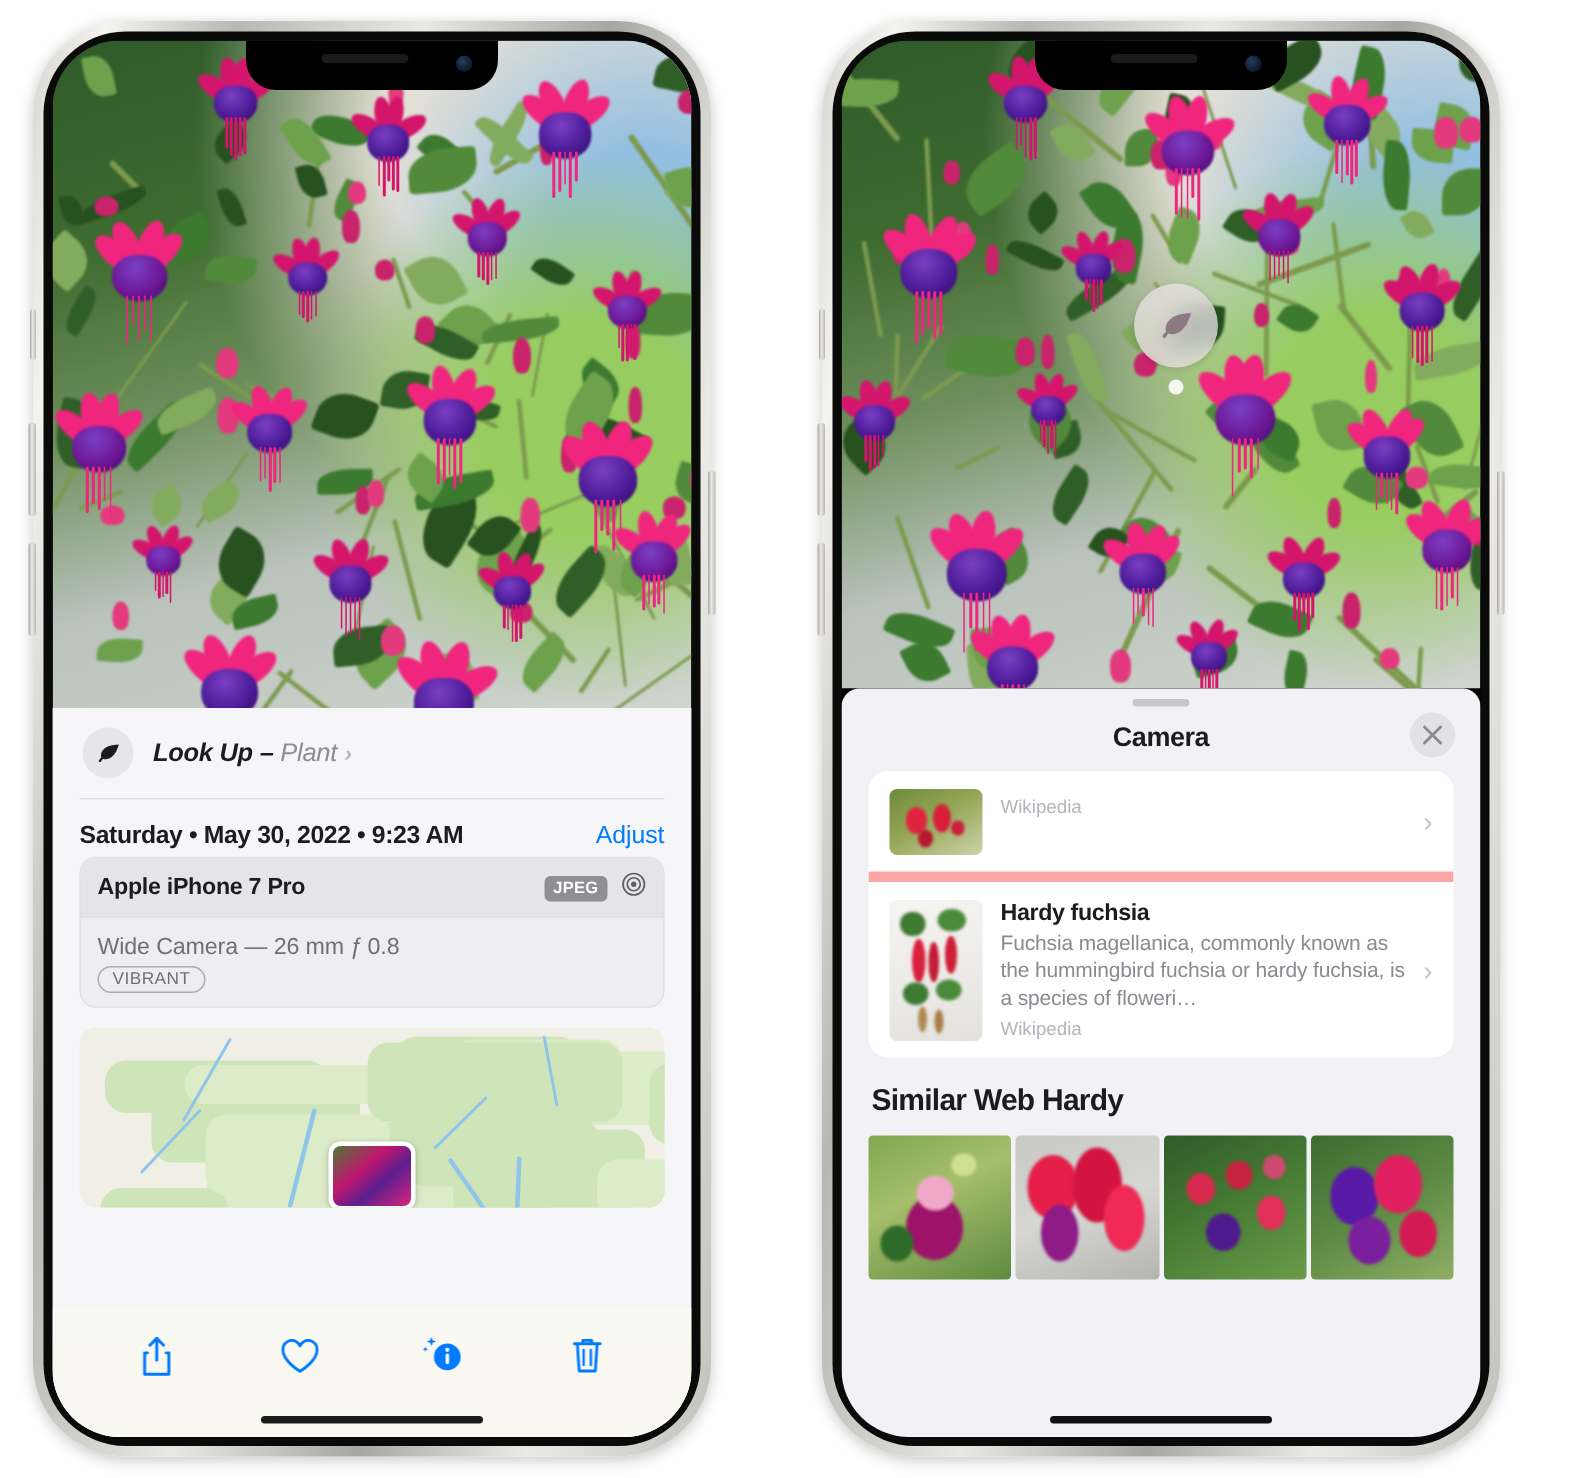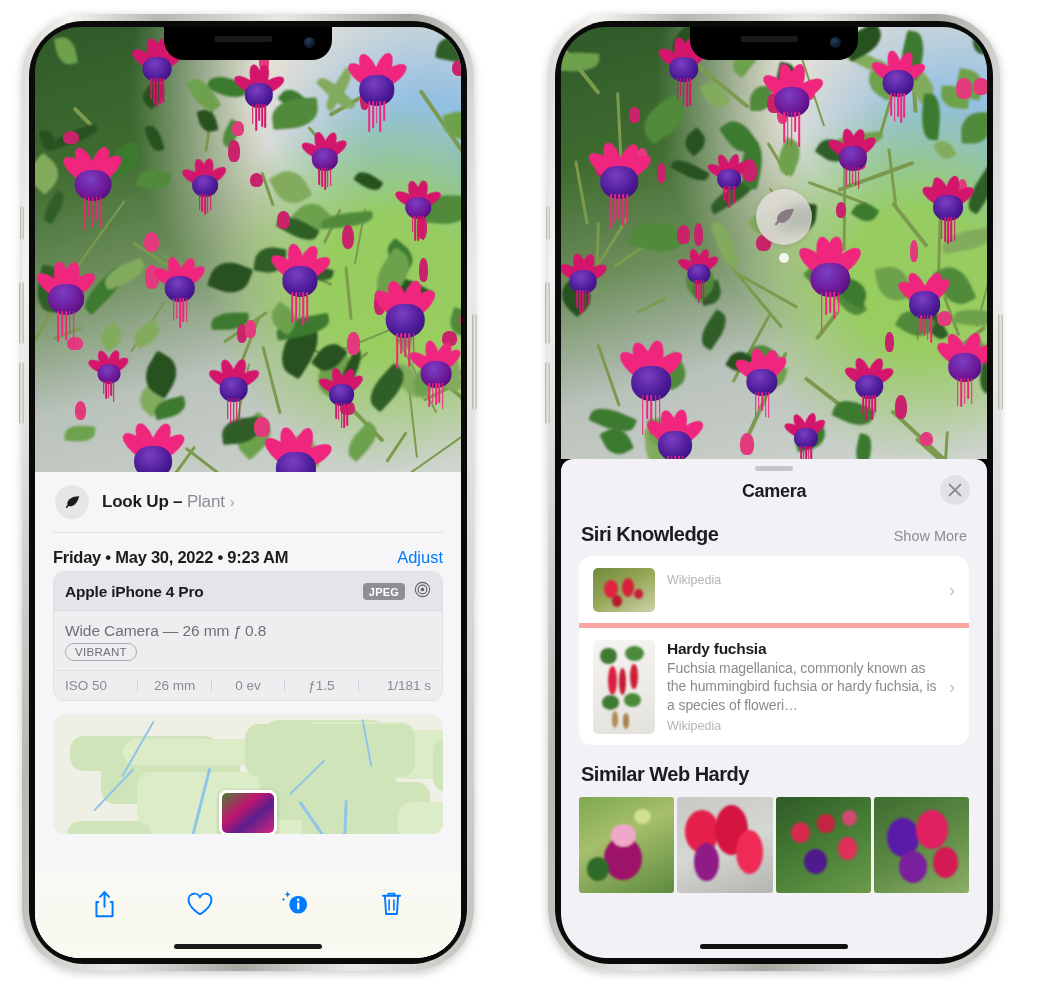--- a/index.html
+++ b/index.html
@@ -112,21 +112,21 @@
   .lookup-row {
     display: flex; align-items: center; gap: 13px;
     padding: 13px 18px 13px 20px; position: relative;
   }
   .leaf-chip {
     position: relative; width: 34px; height: 34px; border-radius: 50%;
     background: #e6e6e9; display: flex; align-items: center; justify-content: center;
     flex: 0 0 auto;
   }
   .sparkles { position: absolute; left: -10px; top: -8px; }
-  .lookup-txt { font-size: 17px; font-weight: 700; color: #1c1c1e; letter-spacing: -.2px; }
+  .lookup-txt { font-size: 17px; font-weight: 700; color: #1c1c1e; letter-spacing: -.2px; font-style: italic; }
   .lookup-txt .sub { font-weight: 400; color: #8c8c91; }
   .chev-sm { color: #b6b6bb; font-size: 15px; margin-left: 5px; }
 
   .divider { height: 1px; background: #e0e0e3; margin: 0 18px; }
 
   .date-row {
     display: flex; align-items: flex-start; justify-content: space-between;
     padding: 15px 18px 4px 18px;
   }
   .date-txt { font-size: 16.5px; font-weight: 700; color: #1c1c1e; letter-spacing: -.25px; }
@@ -233,21 +233,21 @@
     display: flex; align-items: baseline; justify-content: space-between;
     padding: 9px 20px 10px 20px;
   }
   .sec-title { font-size: 20px; font-weight: 700; color: #1c1c1e; letter-spacing: -.5px; }
   .sec-action { font-size: 14.5px; color: #8c8c91; }
 
   .cards {
     margin: 0 18px; background: #fff; border-radius: 13px; overflow: hidden;
   }
   .kcard { display: flex; align-items: flex-start; gap: 12px; padding: 12px 12px 11px 14px; }
-  .kcard + .kcard { border-top: 5px solid #fca5a5; margin-top: 0; }
+  .kcard + .kcard { border-top: 7px solid #fca5a5; margin-top: 0; }
   .kthumb { flex: 0 0 auto; border-radius: 5px; overflow: hidden; position: relative; }
   .kthumb.t1 { width: 62px; height: 44px; background: linear-gradient(150deg,#6d8a3c,#8aa04d 40%,#c9cfa8 100%); }
   .kthumb.t2 { width: 62px; height: 94px; background: #f3f2f0; }
   .kbody { flex: 1 1 auto; min-width: 0; }
   .ktitle { font-size: 15.5px; font-weight: 700; color: #1c1c1e; letter-spacing: -.25px; margin-bottom: 1px; }
   .kdesc { font-size: 14px; color: #8a8a90; line-height: 1.32; letter-spacing: -.1px; }
   .ksrc { font-size: 12.5px; color: #b4b4ba; margin-top: 5px; }
   .kchev { flex: 0 0 auto; align-self: center; color: #c2c2c8; font-size: 18px; padding-right: 2px; }
 
   .thumbstrip { display: flex; gap: 3px; padding: 0 18px; margin-top: 3px; }
@@ -608,55 +608,44 @@
               <svg width="19" height="19" viewBox="0 0 24 24">
                 <path d="M20.5 4.2c-6 .4-9.6 1.3-12.3 3.6-2.5 2.1-3.3 5-2.5 7.1l-2 2.5a1 1 0 0 0 1.5 1.3l1.9-2.4c2.3 1 5.5.2 7.8-1.9 3-2.7 4.4-6 5.6-10.2z" fill="#1c1c1e"></path>
               </svg>
             </span>
             <span class="lookup-txt"><span>Look Up – </span><span class="sub">Plant</span><span class="chev-sm">›</span></span>
           </div>
 
           <div class="divider"></div>
 
           <div class="date-row">
-            <span class="date-txt">Friday • May 30, 2022 • 9:23 AM</span>
+            <span class="date-txt">Saturday • May 30, 2022 • 9:23 AM</span>
             <span class="adjust">Adjust</span>
           </div>
 
 
           <div class="exif">
             <div class="exif-head">
-              <span class="exif-model">Apple iPhone 4 Pro</span>
+              <span class="exif-model">Apple iPhone 7 Pro</span>
               <span class="exif-head-right">
                 <span class="badge-jpeg">JPEG</span>
                 <span>
                   <svg width="17" height="17" viewBox="0 0 20 20">
                     <circle cx="10" cy="10" r="8.4" fill="none" stroke="#5f5f66" stroke-width="1.3"></circle>
                     <circle cx="10" cy="10" r="5.1" fill="none" stroke="#5f5f66" stroke-width="1.3"></circle>
                     <circle cx="10" cy="10" r="2.1" fill="#5f5f66"></circle>
                   </svg>
                 </span>
               </span>
             </div>
             <div class="exif-mid">
               <div class="exif-line">Wide Camera — 26 mm ƒ 0.8</div>
               <div class="exif-mid-2">
                 <span class="badge-vibrant">VIBRANT</span>
               </div>
-            </div>
-            <div class="exif-foot">
-              <span class="exif-cell">ISO 50</span>
-              <span class="exif-sep"></span>
-              <span class="exif-cell">26 mm</span>
-              <span class="exif-sep"></span>
-              <span class="exif-cell">0 ev</span>
-              <span class="exif-sep"></span>
-              <span class="exif-cell">ƒ1.5</span>
-              <span class="exif-sep"></span>
-              <span class="exif-cell">1/181 s</span>
             </div>
           </div>
 
           <div class="map" id="mapL">
               <span class="grn" style="left: 4.39563%; top: 18.0941%; width: 38.1166%; height: 29.4269%; background: rgb(207, 229, 185);"></span>
               <span class="grn" style="left: 26.0488%; top: 64.9891%; width: 40.0472%; height: 52.2364%; background: rgb(207, 229, 185);"></span>
               <span class="grn" style="left: 65.0486%; top: 74.9979%; width: 25.8899%; height: 29.5896%; background: rgb(207, 229, 185);"></span>
               <span class="grn" style="left: 99.5898%; top: 11.6457%; width: 14.4067%; height: 21.5196%; background: rgb(207, 229, 185);"></span>
               <span class="grn" style="left: 33.222%; top: 68.6919%; width: 38.414%; height: 43.5353%; background: rgb(220, 236, 200);"></span>
               <span class="grn" style="left: 96.6636%; top: 87.5118%; width: 24.1791%; height: 22.7863%; background: rgb(207, 229, 185);"></span>
@@ -1083,24 +1072,20 @@
 
         <div class="res-head">
           <span class="res-title">Camera</span>
           <span class="close-btn">
             <svg width="14" height="14" viewBox="0 0 14 14">
               <path d="M1.6 1.6l10.8 10.8M12.4 1.6L1.6 12.4" stroke="#8a8a90" stroke-width="1.9" stroke-linecap="round"></path>
             </svg>
           </span>
         </div>
 
-        <div class="sec-head">
-          <span class="sec-title">Siri Knowledge</span>
-          <span class="sec-action">Show More</span>
-        </div>
 
         <div class="cards">
           <div class="kcard">
             <span class="kthumb t1" id="kt1" style="background: linear-gradient(150deg, rgb(111, 138, 62), rgb(148, 166, 84) 45%, rgb(205, 210, 171) 100%);">
                 <span class="mini" style="left: 18%; top: 28%; width: 22%; height: 40%; background: rgb(224, 36, 63);"></span>
                 <span class="mini" style="left: 46%; top: 22%; width: 20%; height: 44%; background: rgb(216, 31, 58);"></span>
                 <span class="mini" style="left: 30%; top: 62%; width: 16%; height: 26%; background: rgb(184, 24, 47);"></span>
                 <span class="mini" style="left: 66%; top: 48%; width: 14%; height: 22%; background: rgb(200, 32, 58);"></span>
               </span>
             <span class="kbody">

